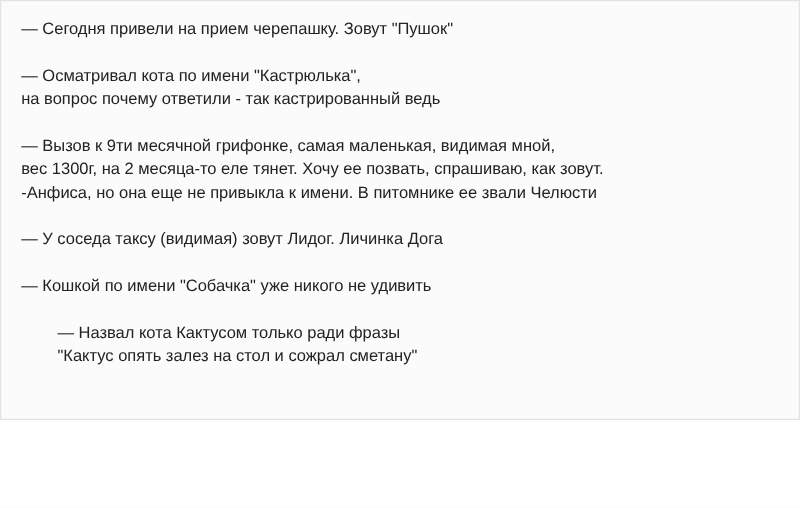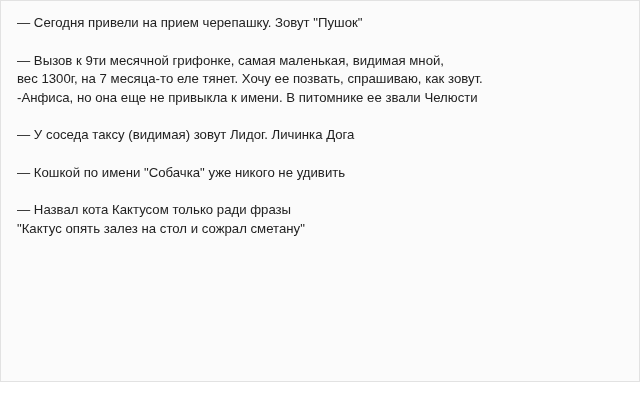--- a/index.html
+++ b/index.html
@@ -8,47 +8,50 @@
   }
   body {
     width: 640px;
     height: 406px;
     background: #ffffff;
     font-family: "Liberation Sans", sans-serif;
   }
   .page {
     position: relative;
     width: 640px;
-    height: 382px;
+    height: 336px;
     box-sizing: border-box;
     background: #fbfbfb;
     border: 1px solid #e2e2e2;
     overflow: hidden;
   }
   .content {
     padding: 13px 16px 10px 16px;
   }
   .para {
     margin: 0 0 19px 0;
     color: #222222;
     font-size: 13.2px;
     line-height: 18.5px;
     white-space: pre-wrap;
   }
   .para:last-child {
     margin-bottom: 0;
+    margin-left: 29px;
   }
 </style>
 </head>
 <body>
 
 <div class="page">
   <div class="content">
     <p class="para">— Сегодня привели на прием черепашку. Зовут "Пушок"</p>
+    <p class="para">— Осматривал кота по имени "Кастрюлька",
+на вопрос почему ответили - так кастрированный ведь</p>
     <p class="para">— Вызов к 9ти месячной грифонке, самая маленькая, видимая мной,
-вес 1300г, на 7 месяца-то еле тянет. Хочу ее позвать, спрашиваю, как зовут.
+вес 1300г, на 2 месяца-то еле тянет. Хочу ее позвать, спрашиваю, как зовут.
 -Анфиса, но она еще не привыкла к имени. В питомнике ее звали Челюсти</p>
     <p class="para">— У соседа таксу (видимая) зовут Лидог. Личинка Дога</p>
     <p class="para">— Кошкой по имени "Собачка" уже никого не удивить</p>
     <p class="para">— Назвал кота Кактусом только ради фразы
 "Кактус опять залез на стол и сожрал сметану"</p>
   </div>
 </div>
 
 </body></html>

